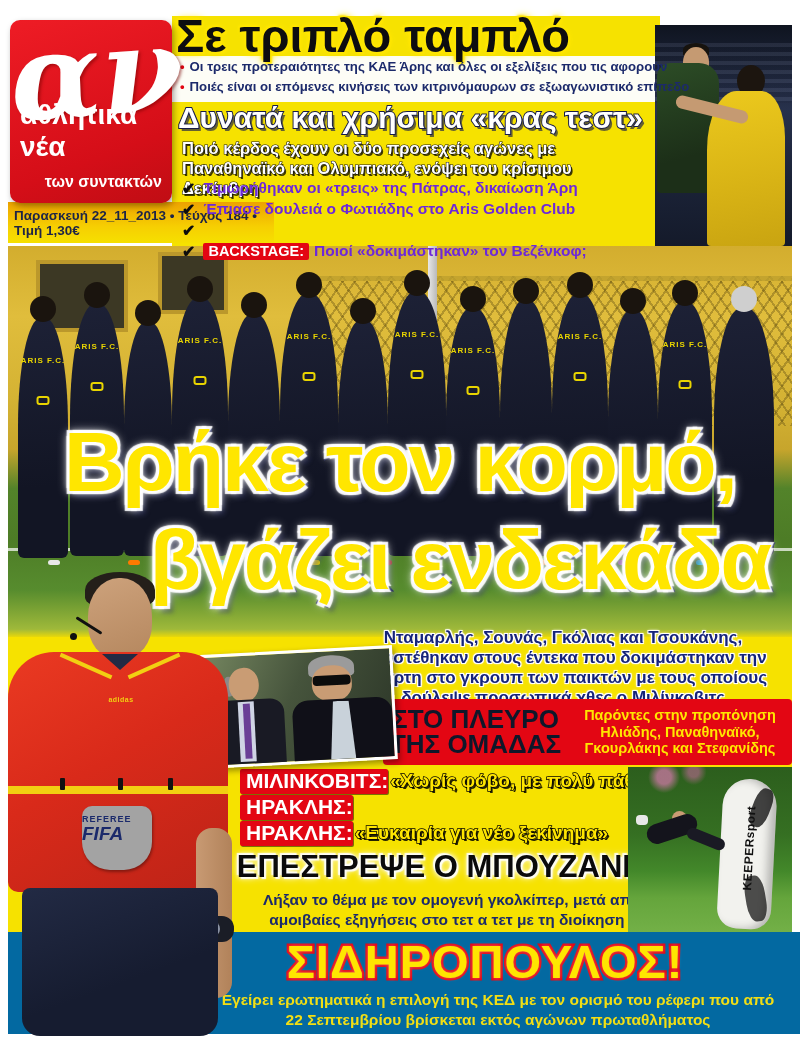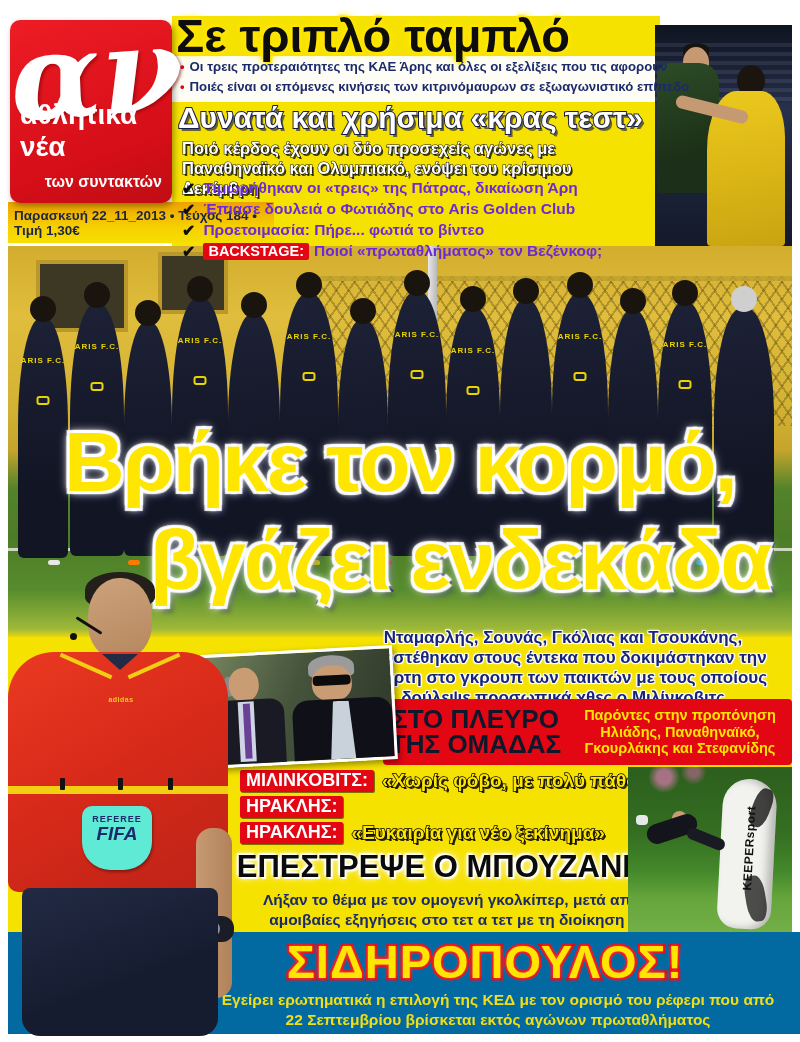--- a/index.html
+++ b/index.html
@@ -73,21 +73,21 @@
   .ref-hair { position:absolute; left:85px; top:-6px; width:70px; height:36px; background:#241f1a; border-radius:50% 50% 30% 30%; }
   .ref-mic { position:absolute; left:74px; top:46px; width:30px; height:3px; background:#111; transform:rotate(32deg); border-radius:2px; }
   .ref-mic-tip { position:absolute; left:70px; top:55px; width:7px; height:7px; background:#111; border-radius:50%; }
   .ref-torso { position:absolute; left:8px; top:74px; width:220px; height:240px; background:linear-gradient(150deg,#ea3a22,#d92a1a 45%,#bc2317); border-radius:46px 46px 10px 10px; }
   .ref-collar { position:absolute; left:102px; top:76px; width:36px; height:16px; background:#232a44; clip-path:polygon(0 0,100% 0,50% 100%); }
   .ref-seam-l { position:absolute; left:58px; top:86px; width:56px; height:4px; background:#f2cf12; transform:rotate(24deg); }
   .ref-seam-r { position:absolute; left:126px; top:86px; width:56px; height:4px; background:#f2cf12; transform:rotate(-24deg); }
   .ref-adidas { position:absolute; left:104px; top:118px; width:34px; text-align:center; font-size:7px; font-weight:bold; color:#f2cf12; letter-spacing:.5px; }
   .ref-band { position:absolute; left:8px; top:208px; width:220px; height:8px; background:#f2cf12; }
   .ref-clip { position:absolute; top:200px; width:5px; height:12px; background:#111; border-radius:1px; }
-  .ref-badge { position:absolute; left:82px; top:228px; width:70px; height:64px; background:#5eead4; border-radius:10px 10px 28px 28px; box-shadow:1px 2px 3px rgba(0,0,0,.35); text-align:center; }
+  .ref-badge { position:absolute; left:82px; top:228px; width:70px; height:64px; background:#a3a3a3; border-radius:10px 10px 28px 28px; box-shadow:1px 2px 3px rgba(0,0,0,.35); }
   .ref-badge .b1 { display:block; margin-top:8px; font-size:9px; font-weight:bold; color:#1b2a6b; letter-spacing:1px; }
   .ref-badge .b2 { display:block; font-size:19px; font-weight:900; font-style:italic; color:#1b2a6b; line-height:1.1; }
   .ref-arm { position:absolute; left:196px; top:250px; width:36px; height:170px; background:linear-gradient(90deg,#c89a73,#b1825a); border-radius:16px; }
   .ref-watch { position:absolute; left:190px; top:338px; width:44px; height:26px; background:#1a1d26; border-radius:12px; }
   .ref-watch::after { content:""; position:absolute; left:14px; top:5px; width:16px; height:16px; background:#8b93a5; border-radius:50%; }
   .ref-shorts { position:absolute; left:22px; top:310px; width:196px; height:148px; background:linear-gradient(160deg,#222a44,#161c30 60%); border-radius:8px 8px 18px 18px; }
 
   
   .deck { left:332px; top:628px; width:462px; text-align:center; font-size:17px; font-weight:bold; color:#16247a; line-height:1.18; z-index:11;
     text-shadow:0 0 3px #fff,0 0 3px #fff,1px 1px 0 #fff,-1px -1px 0 #fff,1px -1px 0 #fff,-1px 1px 0 #fff; }
@@ -106,21 +106,21 @@
   .man2-shirt { position:absolute; left:122px; top:50px; width:26px; height:64px; background:#c9d2da; clip-path:polygon(20% 0,80% 0,100% 100%,0 100%); }
 
   
   .side-box { left:383px; top:699px; width:409px; height:66px; background:#e30613; border-radius:4px; display:flex; align-items:center; z-index:11; }
   .side-box-title { width:185px; text-align:center; font-size:26px; line-height:.98; font-weight:700; color:#0f172a; }
   .side-box-note { flex:1; text-align:center; font-size:14.5px; line-height:1.15; font-weight:bold; color:#ffe600; padding:0 6px; }
 
   
   .quotes { left:240px; top:768px; width:460px; z-index:11; }
   .quote-row { display:flex; align-items:center; height:26px; }
-  .quote-name { background:#e30613; color:#fff; font-size:18px; font-weight:900; padding:0 6px 1px 6px; border-radius:2px; margin-right:8px; box-shadow:1px 1px 0 rgba(0,0,0,.5); }
+  .quote-name { background:#e30613; color:#fff; font-size:21px; font-weight:900; padding:0 0 1px 6px; border-radius:2px; margin-right:2px; box-shadow:1px 1px 0 rgba(0,0,0,.5); }
   .quote-text { font-size:19px; font-weight:900; color:#ffe600; white-space:nowrap; -webkit-text-stroke:1.5px #000; paint-order:stroke fill; text-shadow:2px 2px 0 rgba(0,0,0,.85); }
 
   
   .bouz-headline { left:232px; top:849px; width:436px; text-align:center; font-size:31px; font-weight:900; color:#0b0b0b; letter-spacing:0px; white-space:nowrap; z-index:11;
     text-shadow:0 0 5px #fff,0 0 8px #fff,2px 2px 1px rgba(255,255,255,.9),-2px -2px 1px rgba(255,255,255,.9); }
   .bouz-text { left:240px; top:890px; width:424px; text-align:center; font-size:15.5px; font-weight:bold; color:#1b2a6b; line-height:1.25; z-index:11; }
   .bouz-text .sep { color:#e30613; font-size:17px; }
 
   
   .photo-keeper { left:628px; top:767px; width:164px; height:168px; overflow:hidden; z-index:11;
@@ -177,26 +177,25 @@
     <div class="check-row">
       <span class="check-mark">✔</span>
       <span class="check-text">Τιμωρήθηκαν οι «τρεις» της Πάτρας, δικαίωση Άρη</span>
     </div>
     <div class="check-row">
       <span class="check-mark">✔</span>
       <span class="check-text">Έπιασε δουλειά ο Φωτιάδης στο Aris Golden Club</span>
     </div>
     <div class="check-row">
       <span class="check-mark">✔</span>
-      <span class="check-text">Προετοιμασία: Πήρε... φωτιά το βίντεο</span>
     </div>
     <div class="check-row">
       <span class="check-mark">✔</span>
       <span class="backstage-badge">BACKSTAGE:</span>
-      <span class="check-text">Ποιοί «πρωταθλήματος» τον Βεζένκοφ;</span>
+      <span class="check-text">Ποιοί «δοκιμάστηκαν» τον Βεζένκοφ;</span>
     </div>
   </div>
 
   <div class="abs photo-bball">
     <div class="bball-stands"></div>
     <div class="bball-green-hair"></div>
     <div class="bball-green-head"></div>
     <div class="bball-green-player"></div>
     <div class="bball-yellow-head"></div>
     <div class="bball-yellow-player"></div>

